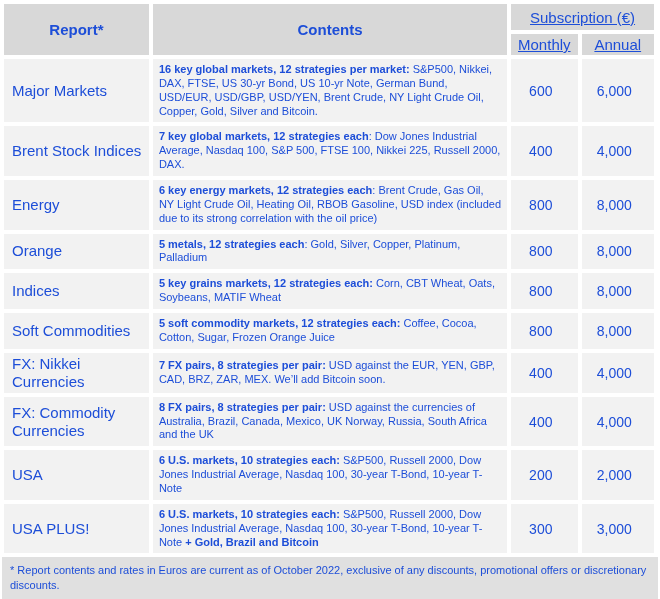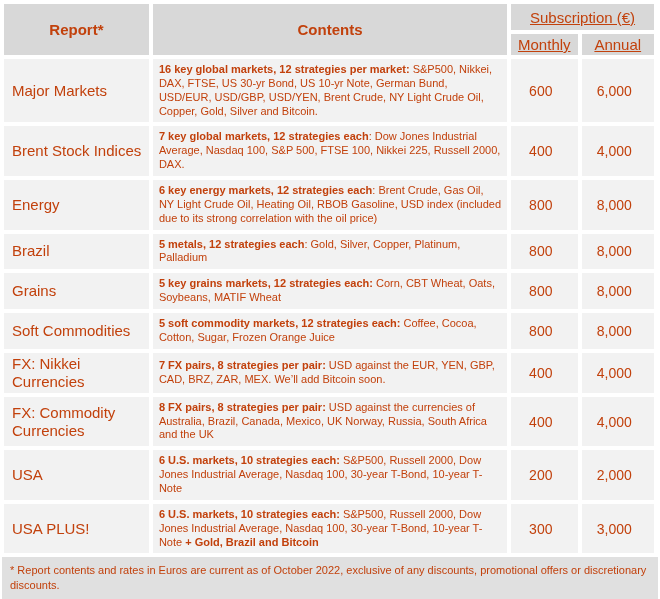--- a/index.html
+++ b/index.html
@@ -2,21 +2,21 @@
 <html><head>
 <meta charset="utf-8">
 <style>
   html, body { margin: 0; padding: 0; background: #ffffff; }
   .page {
     position: relative;
     width: 660px;
     height: 599px;
     background: #ffffff;
     font-family: "Liberation Sans", sans-serif;
-    color: #c2410c;
+    color: #1d4ed8;
     overflow: hidden;
     box-sizing: border-box;
   }
   table.pricing {
     border-collapse: separate;
     border-spacing: 4px 4px;
     table-layout: fixed;
     width: 658px;
     margin: 0;
   }
@@ -93,27 +93,27 @@
         <td class="num">400</td>
         <td class="num">4,000</td>
       </tr>
       <tr style="height:46px">
         <td class="report">Energy</td>
         <td class="contents"><span class="lead">6 key energy markets, 12 strategies each</span><span>: Brent Crude, Gas Oil, NY Light Crude Oil, Heating Oil, RBOB Gasoline, USD index (included due to its strong correlation with the oil price)</span><span class="lead"></span></td>
         <td class="num">800</td>
         <td class="num">8,000</td>
       </tr>
       <tr style="height:31px">
-        <td class="report">Brazil</td>
+        <td class="report">Orange</td>
         <td class="contents"><span class="lead">5 metals, 12 strategies each</span><span>: Gold, Silver, Copper, Platinum, Palladium</span><span class="lead"></span></td>
         <td class="num">800</td>
         <td class="num">8,000</td>
       </tr>
       <tr style="height:32px">
-        <td class="report">Grains</td>
+        <td class="report">Indices</td>
         <td class="contents"><span class="lead">5 key grains markets, 12 strategies each:</span><span> Corn, CBT Wheat, Oats, Soybeans, MATIF Wheat</span><span class="lead"></span></td>
         <td class="num">800</td>
         <td class="num">8,000</td>
       </tr>
       <tr style="height:31px">
         <td class="report">Soft Commodities</td>
         <td class="contents"><span class="lead">5 soft commodity markets, 12 strategies each:</span><span> Coffee, Cocoa, Cotton, Sugar, Frozen Orange Juice</span><span class="lead"></span></td>
         <td class="num">800</td>
         <td class="num">8,000</td>
       </tr>

